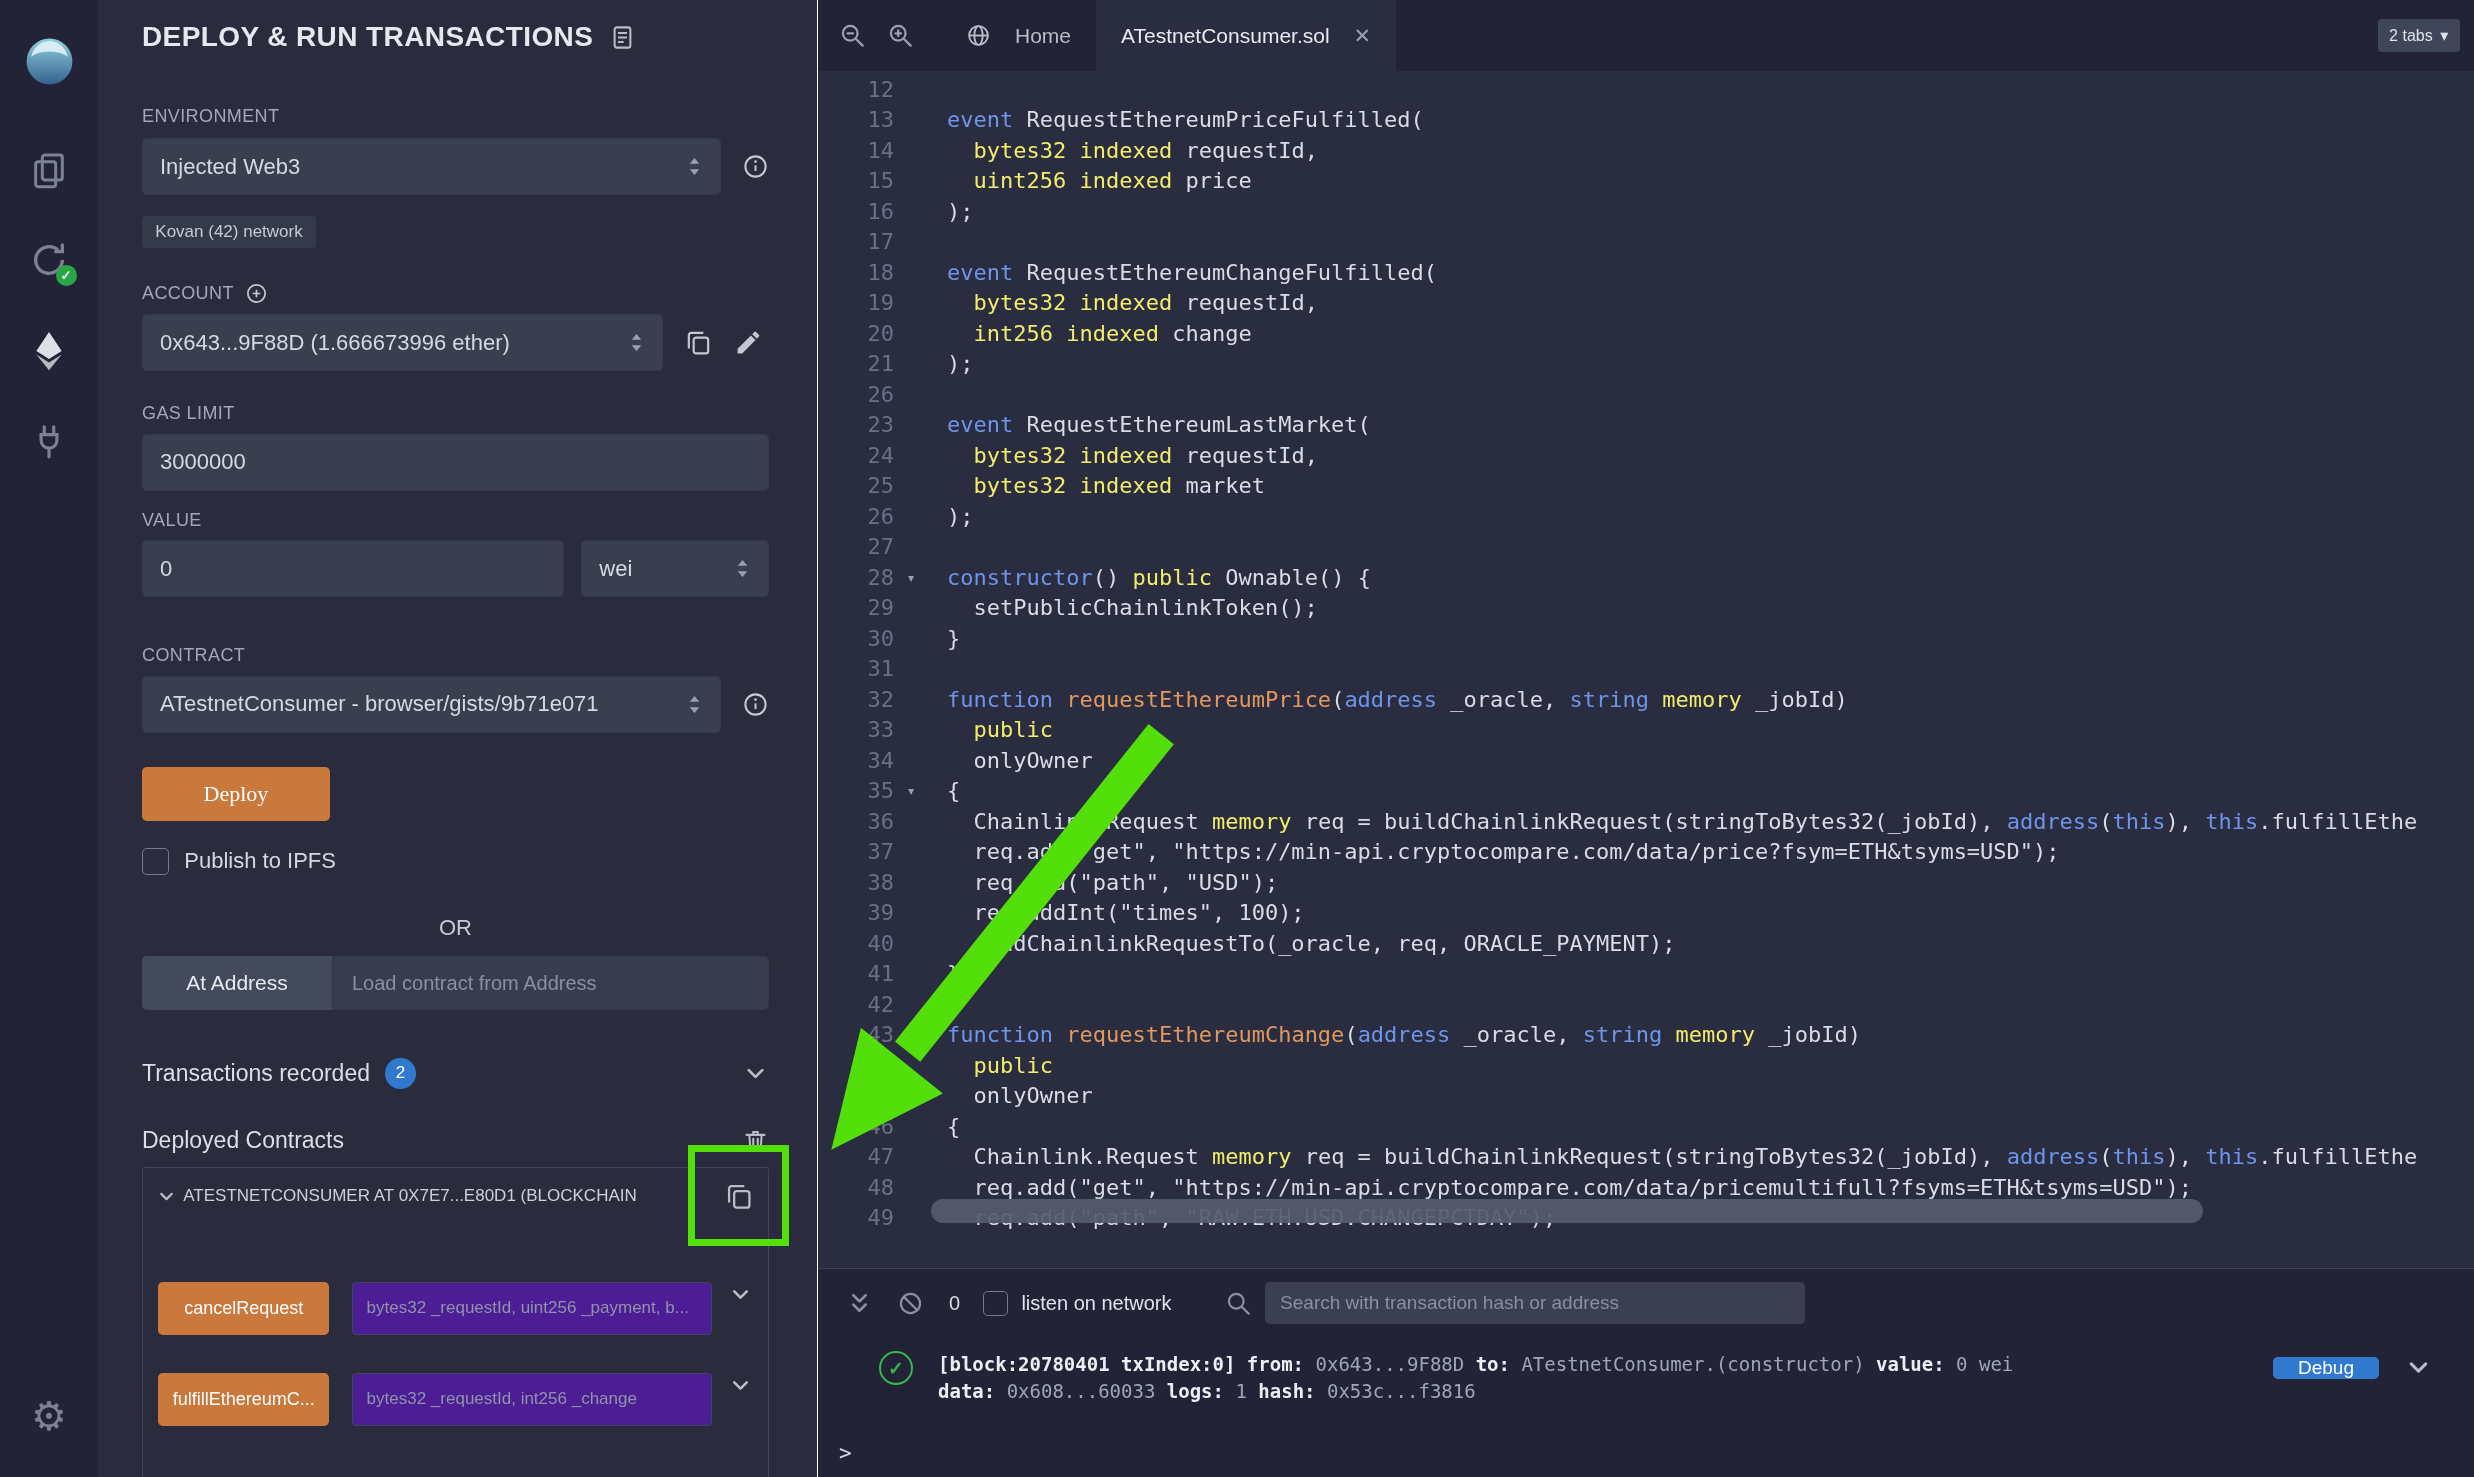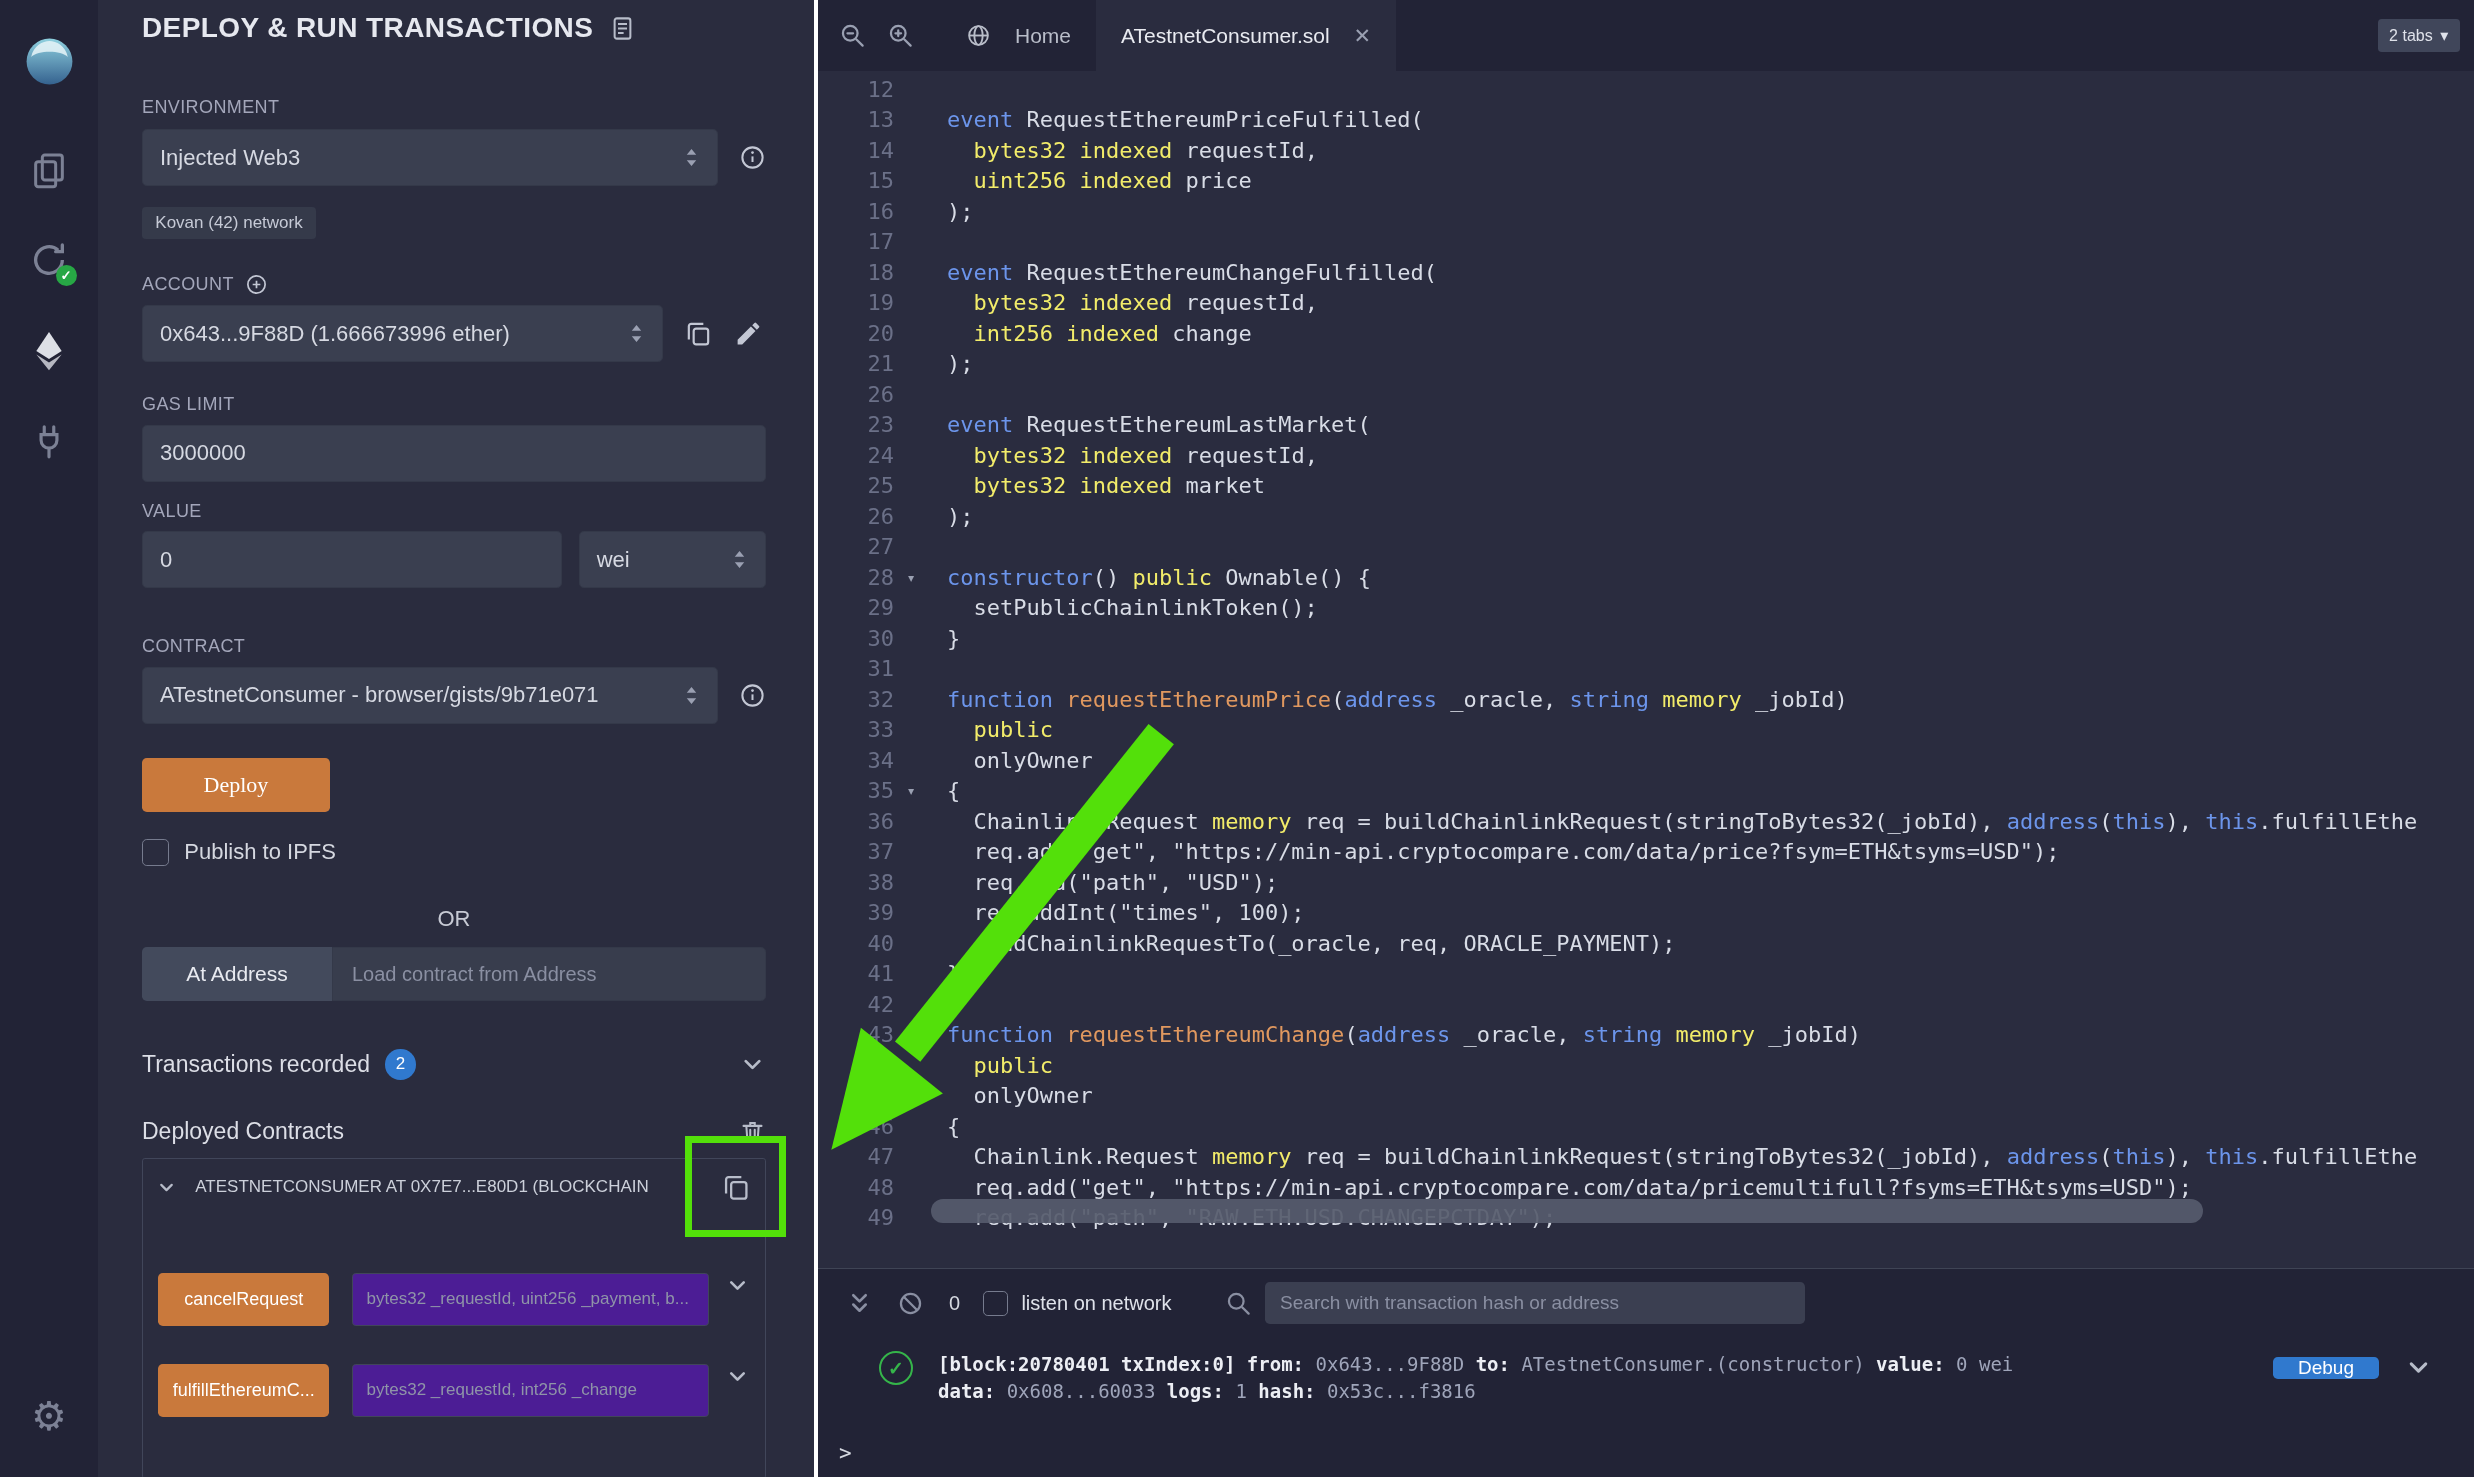--- a/index.html
+++ b/index.html
@@ -20,21 +20,21 @@
     display:flex;flex-direction:column;align-items:center;padding:34px 0 42px 0;z-index:5}
   .ib-icon{color:#7c8195;margin-bottom:50px;position:relative;cursor:pointer}
   .ib-icon.active{color:#e8eaf0}
   .ib-logo{margin-bottom:61px}
   .ib-badge{position:absolute;right:-7.6px;bottom:-5.7px;width:21px;height:21px;border-radius:50%;
     background:#27a745;color:#fff;font-size:13.3px;line-height:21px;text-align:center;font-weight:bold}
   .ib-gear{margin-top:auto;margin-bottom:0;font-size:40px;color:#7c8195;line-height:1}
 
   
   .panel{position:absolute;left:98px;top:0;bottom:0;width:720px;background:var(--bg-panel);
-    padding:9px 48px 0 44px;border-right:4px solid #ffffff;z-index:4}
+    padding:18px 48px 0 44px;border-right:1px solid #ffffff;z-index:4}
   .p-title-row{display:flex;align-items:center;height:38px;gap:15.3px}
   .p-title{font-size:28px;font-weight:600;letter-spacing:0.4px;color:#e6e8ef;white-space:nowrap}
   .lbl{font-size:18px;color:var(--muted);letter-spacing:0.4px;display:flex;align-items:center;gap:11.4px}
   .sel,.inp{background:var(--input);border:1px solid #343949;border-radius:4.8px;height:57px;
     color:var(--txt);font-size:22px;display:flex;align-items:center;padding:0 17px;cursor:pointer}
   .inp{cursor:text}
   input.inp{width:100%;outline:none;font-family:"Liberation Sans",sans-serif}
   .sel .spin{margin-left:auto;color:#9aa0b2}
   .mt-lbl-env{margin-top:50px}
   .row{display:flex;align-items:center}
@@ -68,21 +68,21 @@
   .ataddr-inp{flex:1;background:#383d4d;border:1px solid #343949;border-radius:0 4.8px 4.8px 0;
     color:var(--txt);font-size:20px;padding:0 19px;outline:none;font-family:"Liberation Sans",sans-serif}
   .ataddr-inp::placeholder{color:#8a8fa2}
   .trans-row{margin-top:48px;display:flex;align-items:center}
   .trans-lbl{font-size:23px;color:#dcdee6}
   .count-badge{margin-left:15.3px;width:30.5px;height:30.5px;border-radius:50%;background:var(--accent-blue);
     color:#fff;font-size:17px;display:flex;align-items:center;justify-content:center}
   .chev{color:#b7bcc9;cursor:pointer}
   .depl-row{margin-top:38px;display:flex;align-items:center}
   .instance{margin-top:13.3px;border:1px solid var(--border);border-radius:2.9px}
-  .inst-head{display:flex;align-items:center;padding:13.3px 13.3px 13.3px 13.3px;gap:18px}
+  .inst-head{display:flex;align-items:center;padding:13.3px 13.3px 13.3px 13.3px;gap:6px}
   .inst-title{font-size:17px;color:#ccd0da;white-space:nowrap;overflow:hidden;flex:1;min-width:0}
   .copy-wrap{position:relative;flex:none;color:#b8bdca;cursor:pointer}
   .hl-box{position:absolute;left:calc(50% - 51px);top:calc(50% - 51px);width:101px;height:101px;
     border:7.6px solid var(--annotation-green);pointer-events:none;z-index:40}
   .fn-area{padding:57px 15.3px 23px 15.3px}
   .fn-row{display:flex;align-items:flex-start;margin-bottom:38px}
   .fn-btn{width:171px;height:53px;flex:none;background:var(--accent-orange);border:none;border-radius:4.8px;
     color:#fff;font-size:18px;cursor:pointer;overflow:hidden;text-overflow:ellipsis;white-space:nowrap;
     font-family:"Liberation Sans",sans-serif;padding:0 9.5px}
   .fn-input{flex:1;min-width:0;height:53px;margin-left:23px;background:#4c1d95;border:1px solid var(--border);

